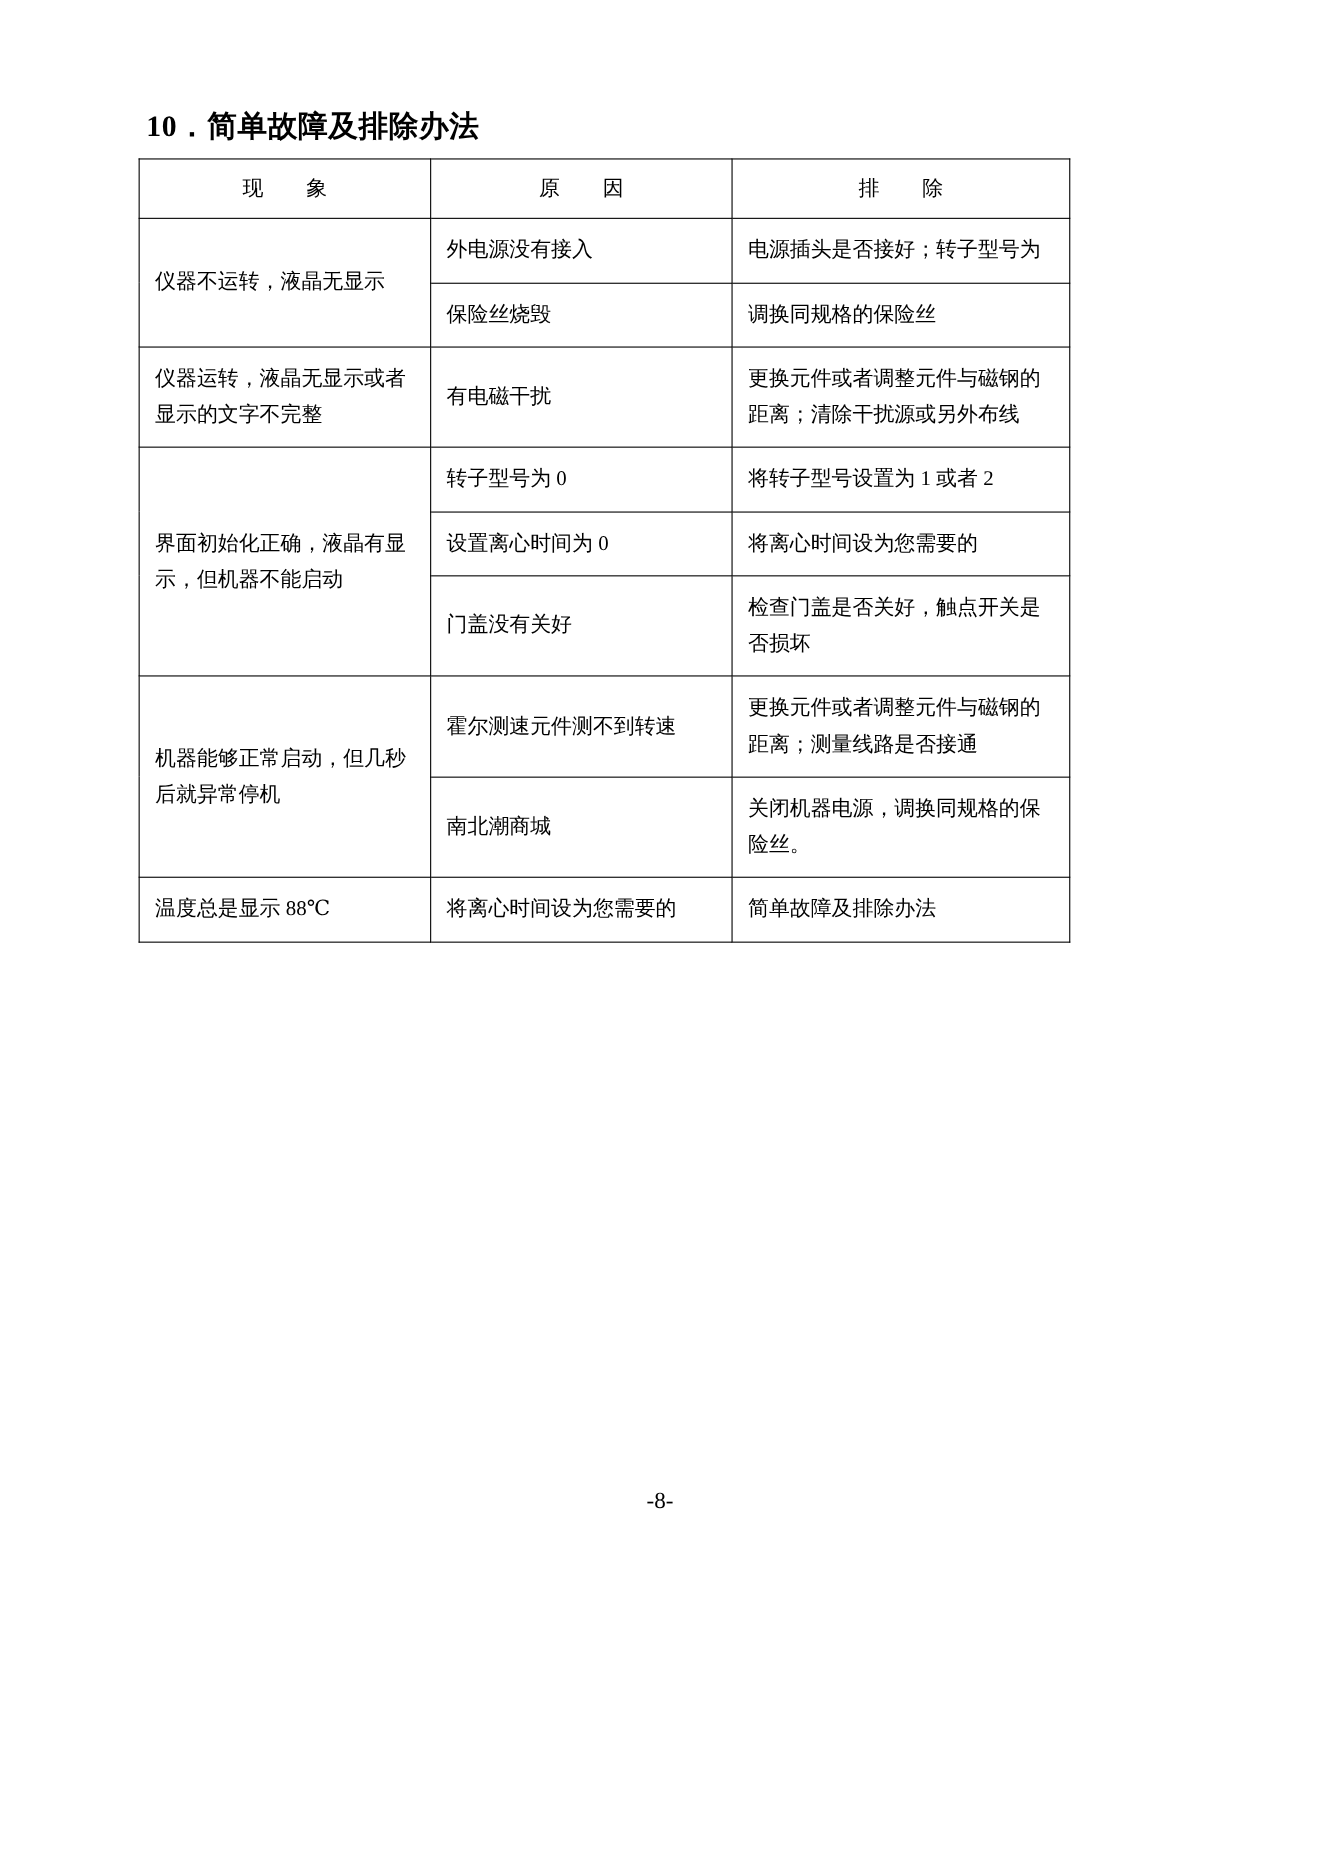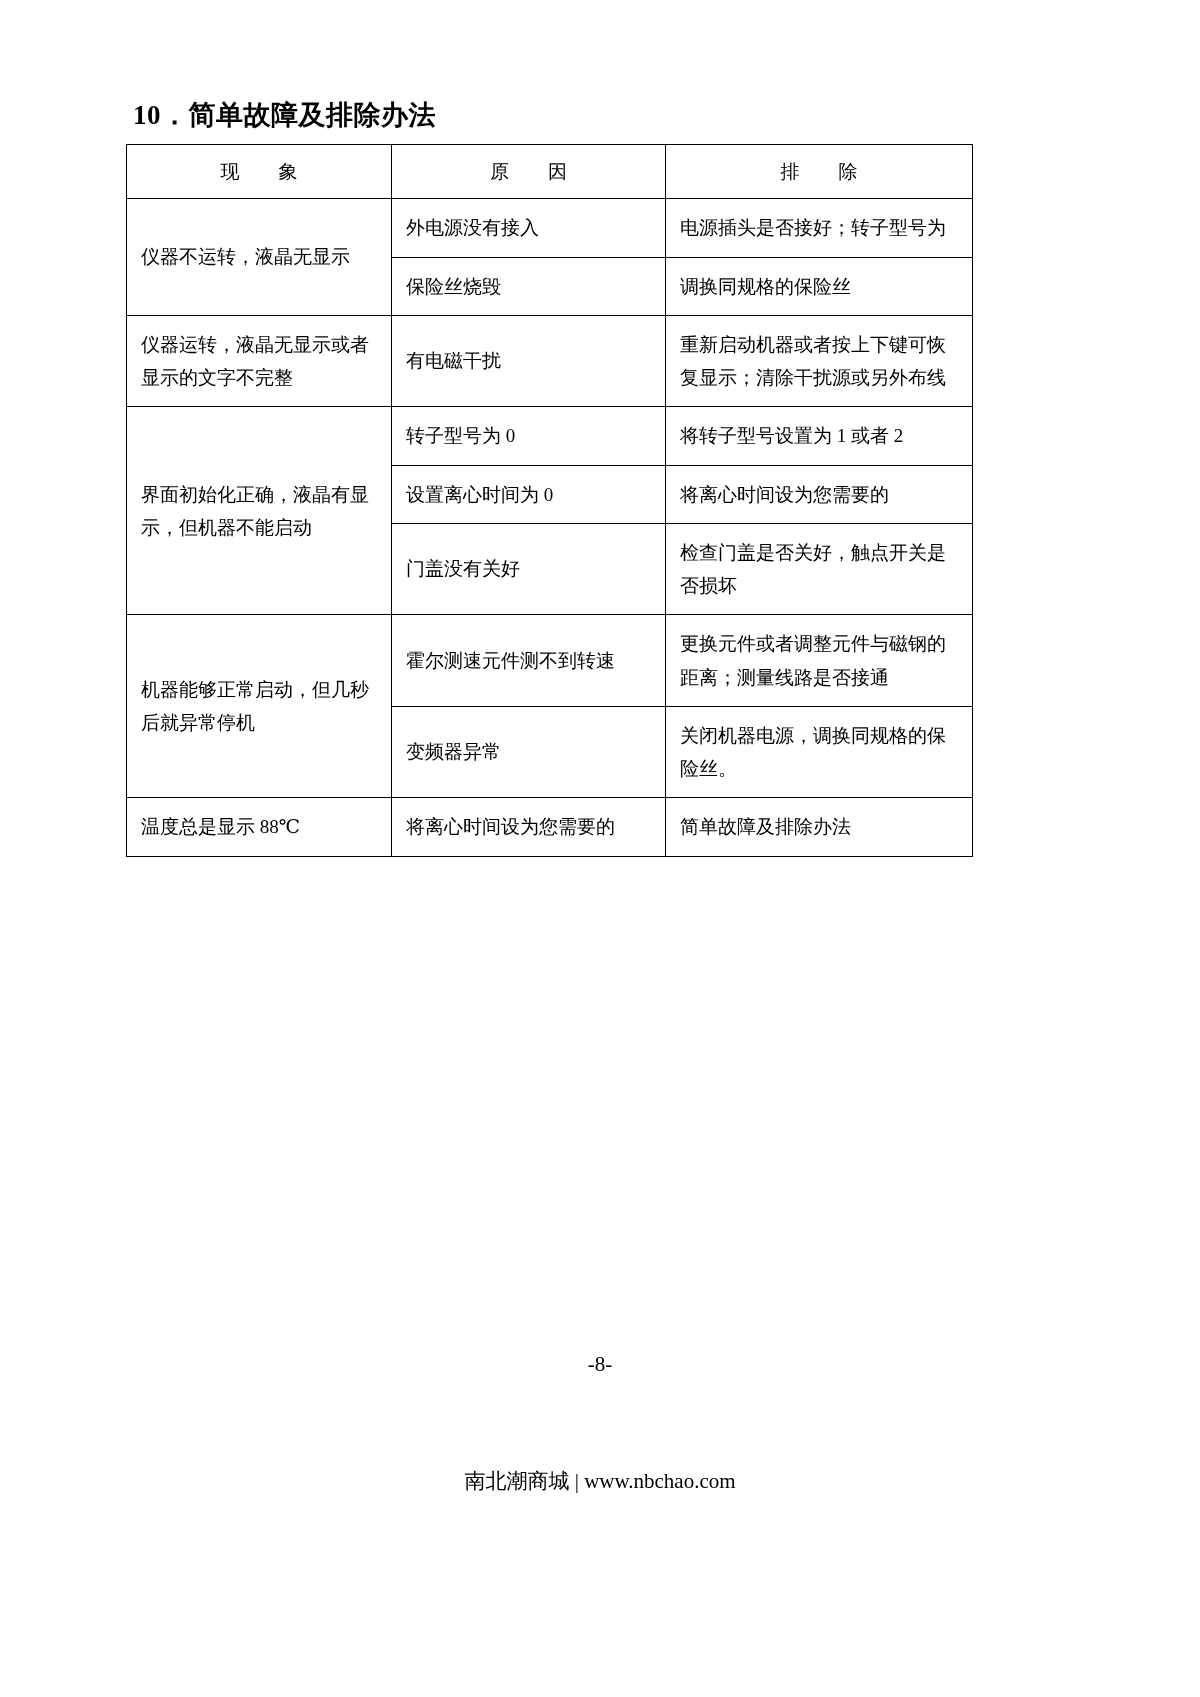--- a/index.html
+++ b/index.html
@@ -107,48 +107,47 @@
         <td>外电源没有接入</td>
         <td>电源插头是否接好；转子型号为</td>
       </tr>
       <tr>
         <td>保险丝烧毁</td>
         <td>调换同规格的保险丝</td>
       </tr>
       <tr>
         <td class="cell-sym">仪器运转，液晶无显示或者显示的文字不完整</td>
         <td>有电磁干扰</td>
-        <td>重新启动机器或者按上下键可恢复显示；清除干扰源或另外布线</td>
+        <td>更换元件或者调整元件与磁钢的距离；清除干扰源或另外布线</td>
       </tr>
       <tr>
         <td class="cell-sym" rowspan="3">界面初始化正确，液晶有显示，但机器不能启动</td>
         <td>转子型号为 0</td>
         <td>将转子型号设置为 1 或者 2</td>
       </tr>
       <tr>
         <td>设置离心时间为 0</td>
         <td>将离心时间设为您需要的</td>
       </tr>
       <tr>
         <td>门盖没有关好</td>
         <td>检查门盖是否关好，触点开关是否损坏</td>
       </tr>
       <tr>
         <td class="cell-sym" rowspan="2">机器能够正常启动，但几秒后就异常停机</td>
         <td>霍尔测速元件测不到转速</td>
         <td>更换元件或者调整元件与磁钢的距离；测量线路是否接通</td>
       </tr>
       <tr>
-        <td>变频器异常</td>
+        <td>南北潮商城</td>
         <td>关闭机器电源，调换同规格的保险丝。</td>
       </tr>
       <tr>
         <td class="cell-sym">温度总是显示 88℃</td>
         <td>将离心时间设为您需要的</td>
         <td>简单故障及排除办法</td>
       </tr>
     </tbody>
   </table>
 
   <div class="page-number">-8-</div>
-  <div class="footer">南北潮商城 | www.nbchao.com</div>
 
 </div>
 
 </body></html>

